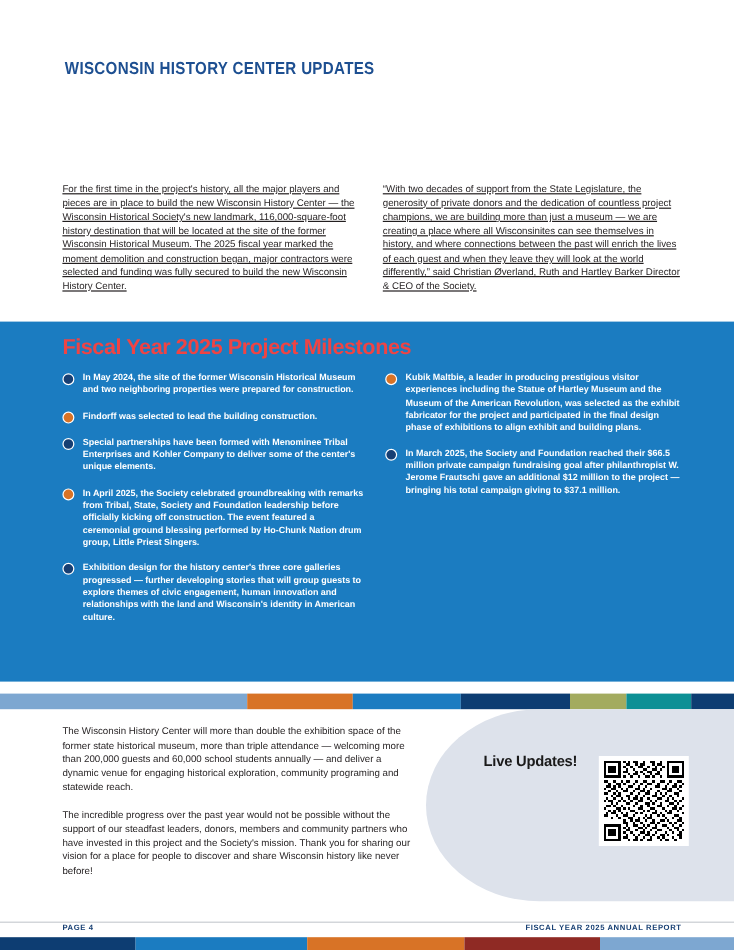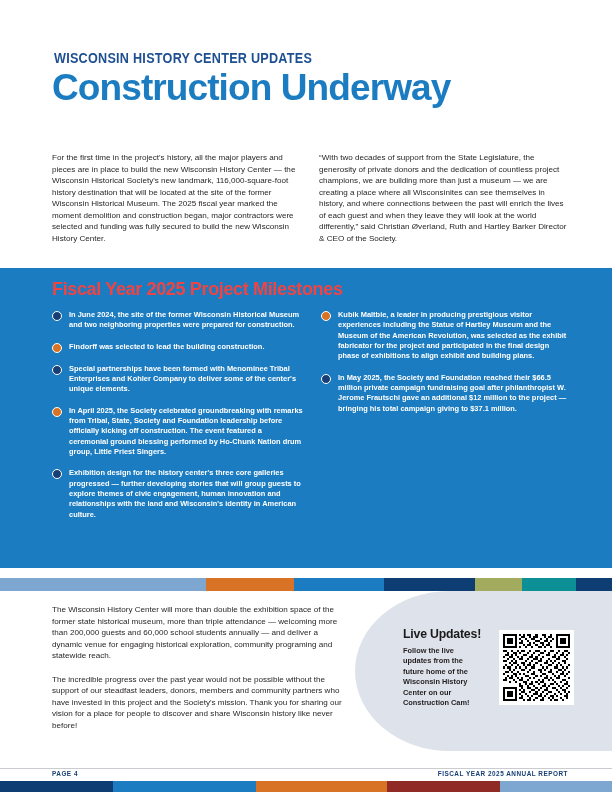--- a/index.html
+++ b/index.html
@@ -28,20 +28,21 @@
 
   
   .intro{
     position:absolute;left:52px;top:152px;width:516px;
     display:flex;gap:19px;
   }
   .intro p{
     margin:0;width:248px;
     font-size:8.1px;line-height:11.55px;color:#231f20;
     text-align:left;
+    text-decoration:underline;
   }
 
   
   .band{
     position:absolute;left:0;top:268px;width:612px;height:300px;
     background:#1b7cc1;
   }
   .band-title{
     position:absolute;left:52px;top:279px;
     font-size:18px;font-weight:bold;color:#ef4444;letter-spacing:-.35px;
@@ -125,36 +126,35 @@
   }
   .footer-strip span{display:block;height:100%;}
 </style>
 </head>
 <body>
 
 <div class="page">
 
   <div class="eyebrow">WISCONSIN HISTORY CENTER UPDATES</div>
   <div class="headline">
-    <span class="l2">Construction Underway</span>
   </div>
 
   <div class="intro">
     <p>For the first time in the project's history, all the major players and pieces are in place to build the new Wisconsin History Center — the Wisconsin Historical Society's new landmark, 116,000-square-foot history destination that will be located at the site of the former Wisconsin Historical Museum. The 2025 fiscal year marked the moment demolition and construction began, major contractors were selected and funding was fully secured to build the new Wisconsin History Center.</p>
     <p>“With two decades of support from the State Legislature, the generosity of private donors and the dedication of countless project champions, we are building more than just a museum — we are creating a place where all Wisconsinites can see themselves in history, and where connections between the past will enrich the lives of each guest and when they leave they will look at the world differently,” said Christian Øverland, Ruth and Hartley Barker Director &amp; CEO of the Society.</p>
   </div>
 
   <div class="band"></div>
   <div class="band-title">Fiscal Year 2025 Project Milestones</div>
 
   <div class="cols">
     <div class="col" id="col-left">
         <div class="bullet">
           <span class="dot navy"></span>
-          <div class="btext">In June 2024, the site of the former Wisconsin Historical Museum and two neighboring properties were prepared for construction.</div>
+          <div class="btext">In May 2024, the site of the former Wisconsin Historical Museum and two neighboring properties were prepared for construction.</div>
         </div>
         <div class="bullet">
           <span class="dot orange"></span>
           <div class="btext">Findorff was selected to lead the building construction.</div>
         </div>
         <div class="bullet">
           <span class="dot navy"></span>
           <div class="btext">Special partnerships have been formed with Menominee Tribal Enterprises and Kohler Company to deliver some of the center's unique elements.</div>
         </div>
         <div class="bullet">
@@ -166,21 +166,21 @@
           <div class="btext">Exhibition design for the history center's three core galleries progressed — further developing stories that will group guests to explore themes of civic engagement, human innovation and relationships with the land and Wisconsin's identity in American culture.</div>
         </div>
       </div>
     <div class="col" id="col-right">
         <div class="bullet">
           <span class="dot orange"></span>
           <div class="btext">Kubik Maltbie, a leader in producing prestigious visitor experiences including the Statue of Hartley Museum and the Museum of the American Revolution, was selected as the exhibit fabricator for the project and participated in the final design phase of exhibitions to align exhibit and building plans.</div>
         </div>
         <div class="bullet">
           <span class="dot navy"></span>
-          <div class="btext">In May 2025, the Society and Foundation reached their $66.5 million private campaign fundraising goal after philanthropist W. Jerome Frautschi gave an additional $12 million to the project — bringing his total campaign giving to $37.1 million.</div>
+          <div class="btext">In March 2025, the Society and Foundation reached their $66.5 million private campaign fundraising goal after philanthropist W. Jerome Frautschi gave an additional $12 million to the project — bringing his total campaign giving to $37.1 million.</div>
         </div>
       </div>
   </div>
 
   <div class="strip" id="strip">
       <span style="background: rgb(125, 167, 209); width: 206px;"></span>
       <span style="background: rgb(216, 115, 38); width: 88px;"></span>
       <span style="background: rgb(27, 124, 193); width: 90px;"></span>
       <span style="background: rgb(13, 61, 114); width: 91px;"></span>
       <span style="background: rgb(163, 171, 95); width: 47px;"></span>
@@ -191,21 +191,20 @@
   <div class="gray-shape"></div>
 
   <div class="bottom-text">
     <p>The Wisconsin History Center will more than double the exhibition space of the former state historical museum, more than triple attendance — welcoming more than 200,000 guests and 60,000 school students annually — and deliver a dynamic venue for engaging historical exploration, community programing and statewide reach.</p>
     <p>The incredible progress over the past year would not be possible without the support of our steadfast leaders, donors, members and community partners who have invested in this project and the Society's mission. Thank you for sharing our vision for a place for people to discover and share Wisconsin history like never before!</p>
   </div>
 
   <div class="live">
     <div class="live-col">
       <p class="live-title">Live Updates!</p>
-      <p class="live-body">Follow the live updates from the future home of the Wisconsin History Center on our Construction Cam!</p>
     </div>
     <div class="qr">
       <svg viewBox="0 0 33 33" shape-rendering="crispEdges">
         <rect width="33" height="33" fill="#ffffff"></rect>
         <g fill="#000000">
           <rect x="0" y="0" width="7" height="1"></rect>
             <rect x="0" y="6" width="7" height="1"></rect>
           <rect x="0" y="0" width="1" height="7"></rect>
             <rect x="6" y="0" width="1" height="7"></rect>
           <rect x="2" y="2" width="3" height="3"></rect>

